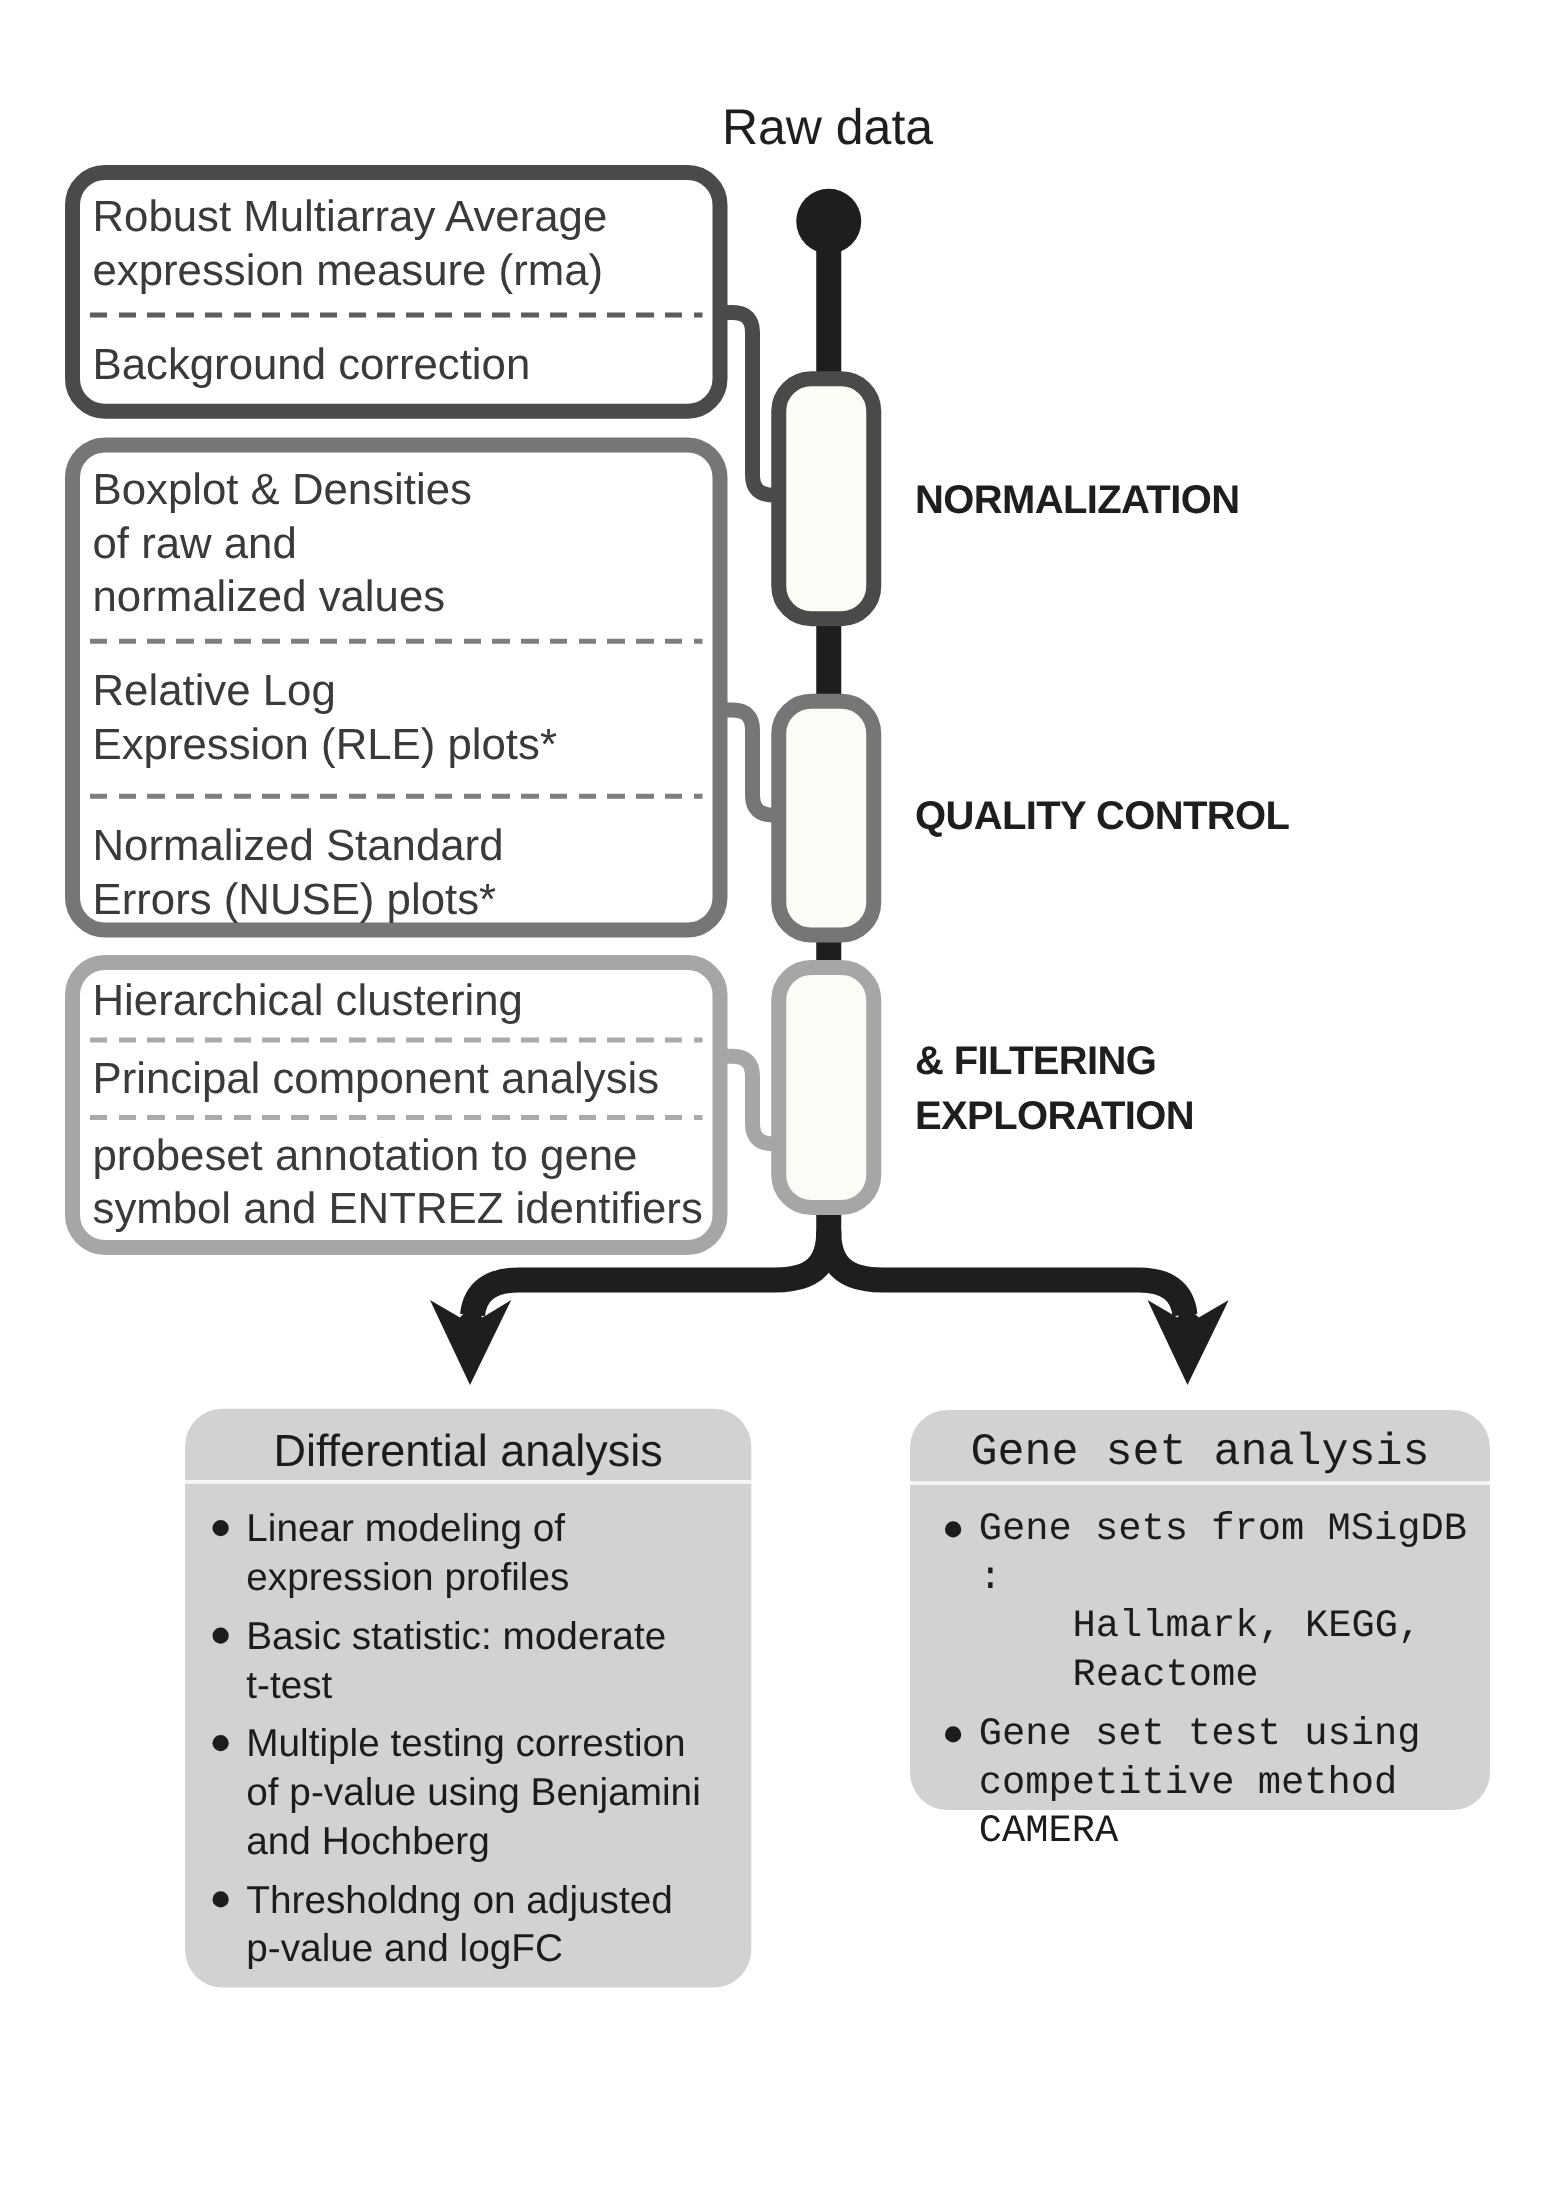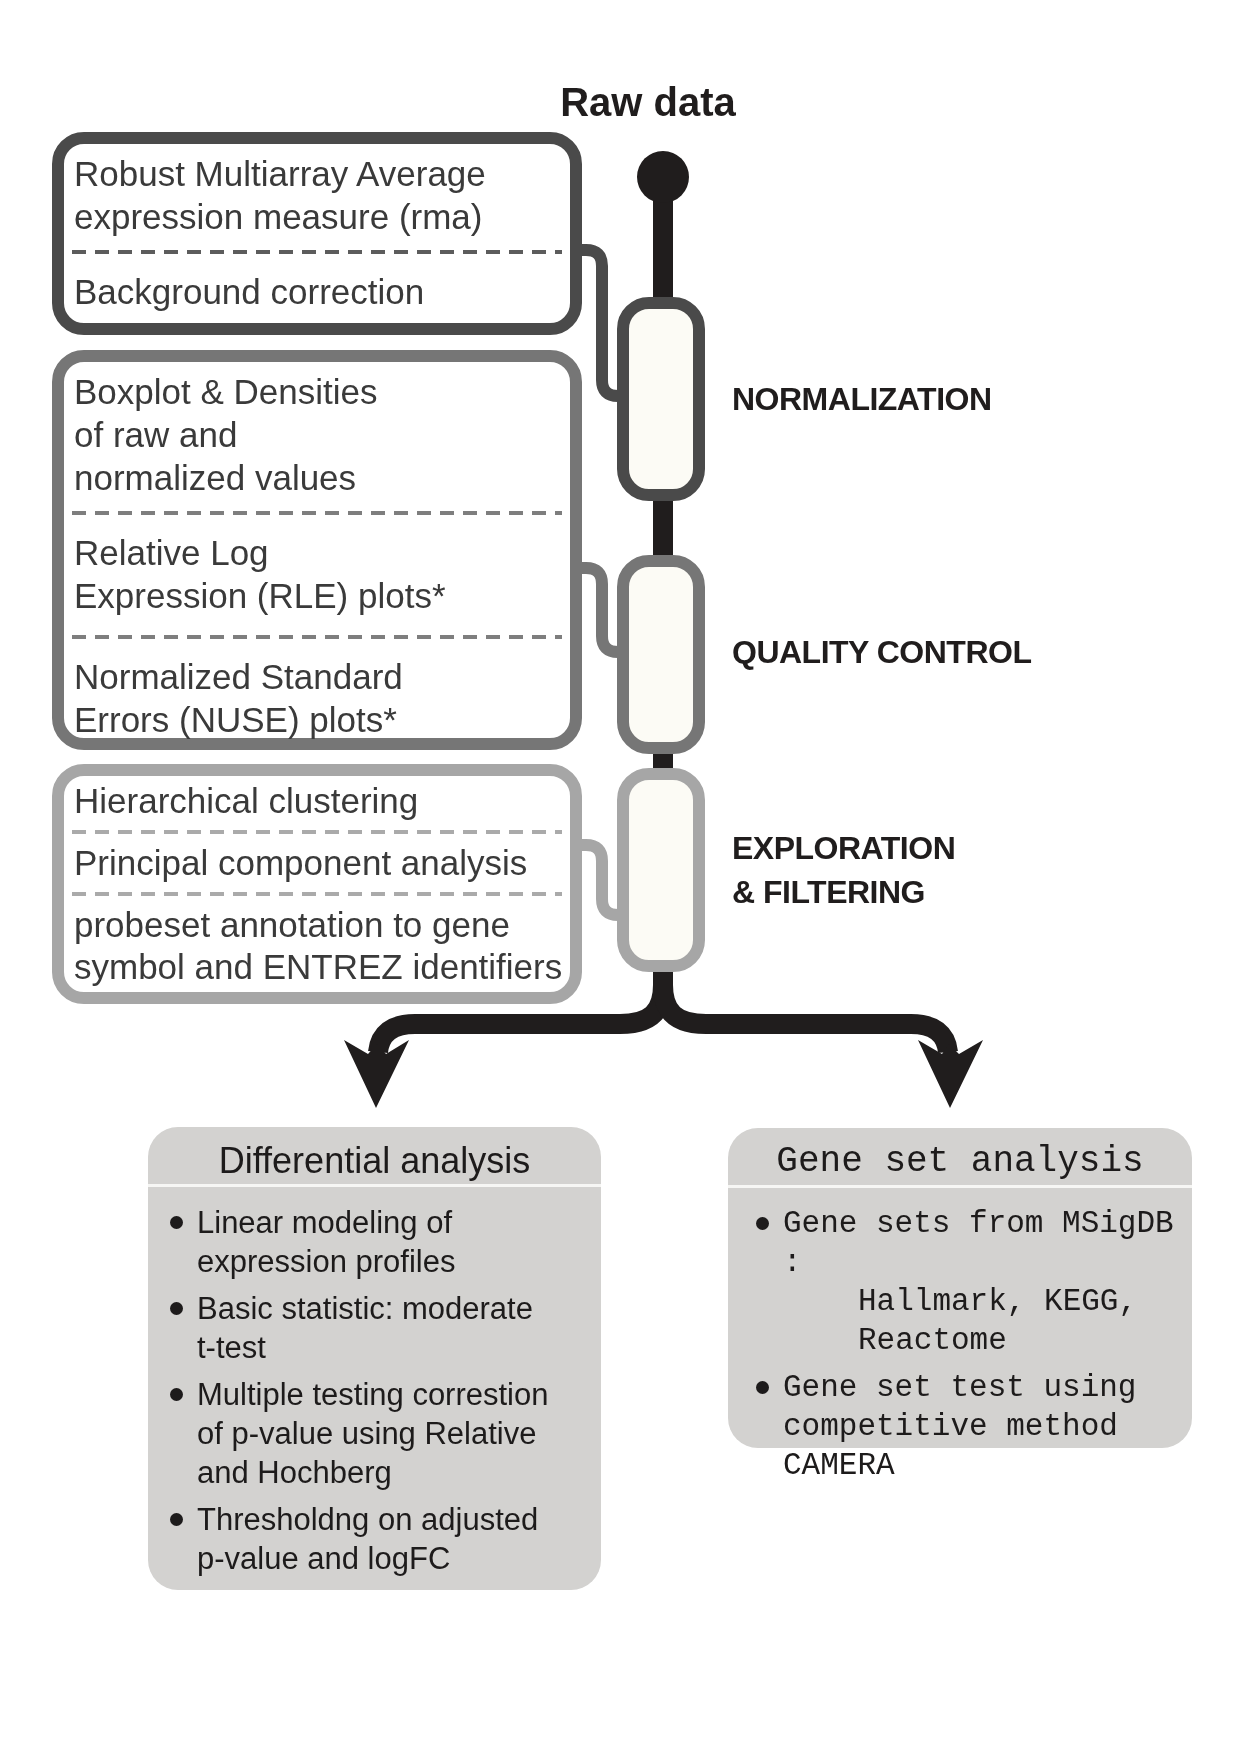--- a/index.html
+++ b/index.html
@@ -16,22 +16,22 @@
   .spine,.branch{stroke:var(--ink);stroke-width:20;fill:none;}
   .dot{fill:var(--ink);}
   .arrowhead{fill:var(--ink);stroke:none;}
   .conn{fill:none;stroke-width:12;}
   .conn1{stroke:var(--g1);} .conn2{stroke:var(--g2);} .conn3{stroke:var(--g3);}
   .node{fill:var(--nodefill);stroke-width:12;}
   .node1{stroke:var(--g1);} .node2{stroke:var(--g2);} .node3{stroke:var(--g3);}
 
   
   .raw-title{
-    position:absolute;left:528px;top:80px;width:240px;
-    text-align:center;font-size:40px;font-weight:bold;color:var(--ink);
+    position:absolute;left:542px;top:80px;width:240px;
+    text-align:center;font-size:40px;font-weight:normal;color:var(--ink);
   }
 
   
   .step-box{
     position:absolute;left:52px;width:530px;
     background:#ffffff;border:12px solid var(--g1);border-radius:32px;
     box-sizing:border-box;color:var(--boxtext);
   }
   .step-box.b1{top:132px;height:203px;border-color:var(--g1);}
   .step-box.b2{top:350px;height:400px;border-color:var(--g2);}
@@ -157,22 +157,22 @@
     </div>
   </div>
 
   <div class="stage-label l1">
     <span class="line">NORMALIZATION</span>
   </div>
   <div class="stage-label l2">
     <span class="line">QUALITY CONTROL</span>
   </div>
   <div class="stage-label l3">
+    <span class="line">&amp; FILTERING</span>
     <span class="line">EXPLORATION</span>
-    <span class="line">&amp; FILTERING</span>
   </div>
 
   <div class="panel left">
     <div class="panel-title">Differential analysis</div>
     <div class="panel-sep"></div>
     <div class="bullets">
       <div class="bullet">
         <span class="bullet-dot"></span>
         <span>
           <span class="line">Linear modeling of</span>
@@ -183,21 +183,21 @@
         <span class="bullet-dot"></span>
         <span>
           <span class="line">Basic statistic: moderate</span>
           <span class="line">t-test</span>
         </span>
       </div>
       <div class="bullet">
         <span class="bullet-dot"></span>
         <span>
           <span class="line">Multiple testing correstion</span>
-          <span class="line">of p-value using Relative</span>
+          <span class="line">of p-value using Benjamini</span>
           <span class="line">and Hochberg</span>
         </span>
       </div>
       <div class="bullet">
         <span class="bullet-dot"></span>
         <span>
           <span class="line">Thresholdng on adjusted</span>
           <span class="line">p-value and logFC</span>
         </span>
       </div>

